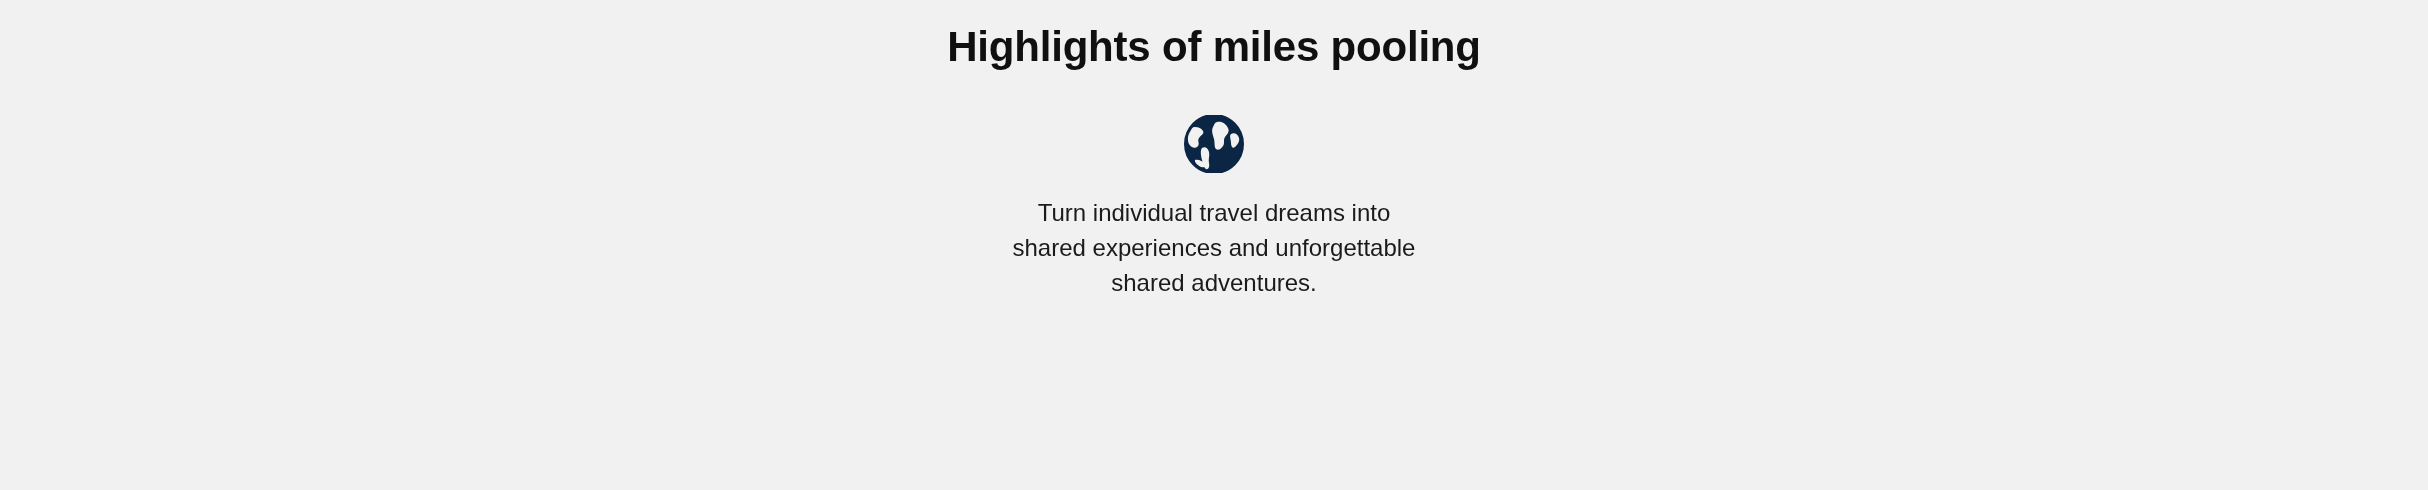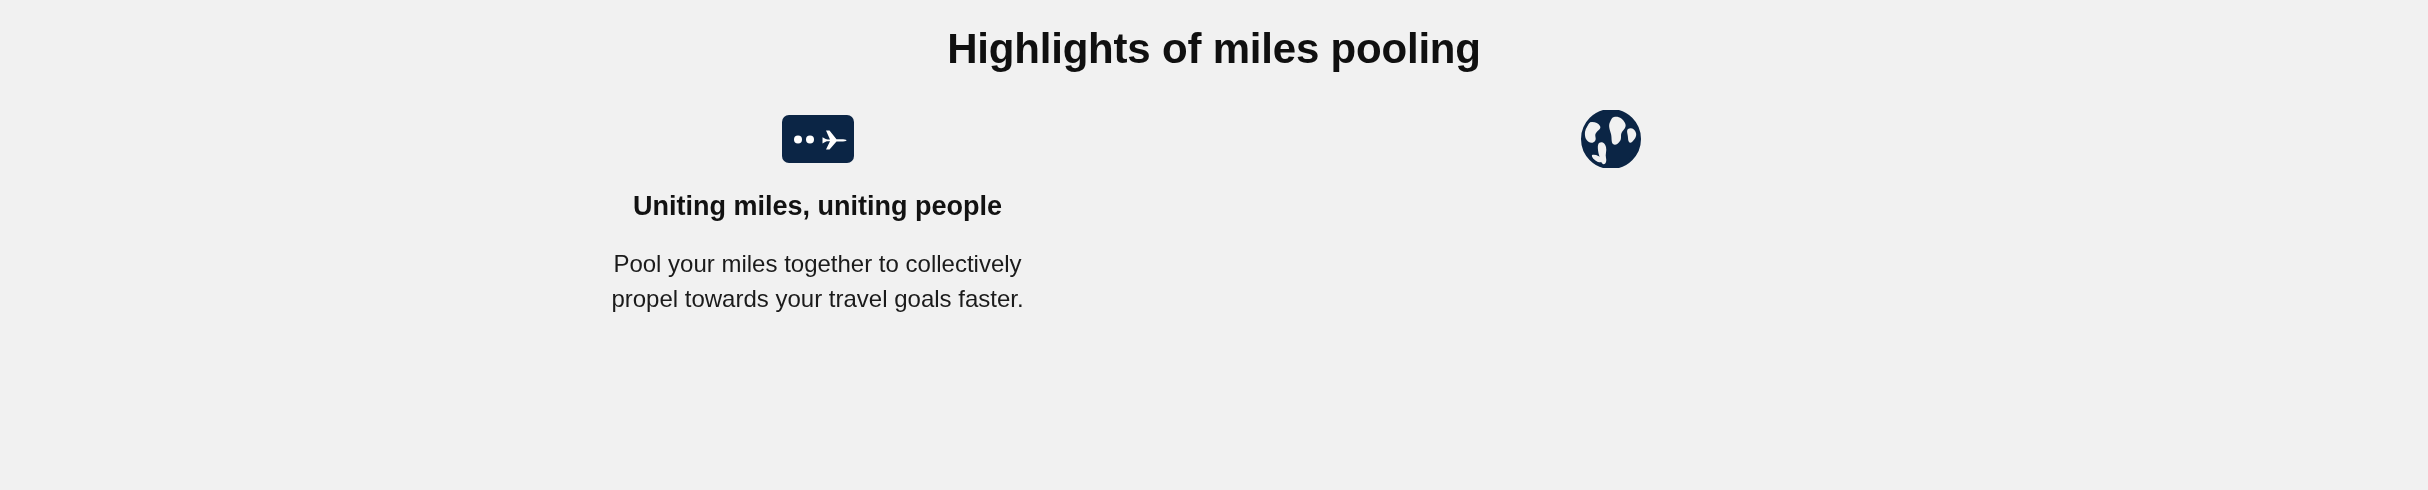--- a/index.html
+++ b/index.html
@@ -19,22 +19,22 @@
     width: 2428px;
     height: 490px;
     box-sizing: border-box;
     background: #f1f1f1;
     display: flex;
     flex-direction: column;
     align-items: center;
   }
 
   .section-title {
-    margin: 0;
-    padding-top: 24px;
+    margin: 7px;
+    padding-top: 15px;
     font-size: 42px;
     font-weight: bold;
     line-height: 1.2;
     color: #101010;
     letter-spacing: -0.2px;
     text-align: center;
   }
 
   .cards {
     width: 2428px;
@@ -81,43 +81,31 @@
 </style>
 </head>
 <body>
 
 <div class="section">
 
   <h2 class="section-title">Highlights of miles pooling</h2>
 
   <div class="cards">
 
-    <div class="card">
-      <div class="card-icon">
-        <svg width="72" height="48" viewBox="0 0 72 48" aria-hidden="true">
-          <rect x="0" y="0" width="72" height="48" rx="7" ry="7" fill="#0b2545"></rect>
-          <circle cx="16" cy="24.5" r="4" fill="#ffffff"></circle>
-          <circle cx="28" cy="24.5" r="4" fill="#ffffff"></circle>
-          <path d="M41 24.5 L48 24.5 L44 15.5 L47.5 15.5 L54.5 24.2 L61 24.2 C63.6 24.2 64.6 25 64.6 25.3 C64.6 25.6 63.6 26.4 61 26.4 L54.5 26.4 L47.5 34.5 L44 34.5 L48 26.2 L41 26.2 Z" fill="#ffffff"></path>
-          <path d="M40.5 22.2 L46 25.3 L40.5 28.4 Z" fill="#ffffff"></path>
-        </svg>
-      </div>
-      <h3 class="card-title">Uniting miles, uniting people</h3>
-      <p class="card-text">Pool your miles together to collectively propel towards your travel goals faster.</p>
-    </div>
 
 
     <div class="card">
       <div class="card-icon">
         <svg width="74" height="58" viewBox="0 0 74 58" aria-hidden="true">
           <circle cx="37" cy="29" r="28.5" fill="#0b2545"></circle>
           <path d="M13 13 C18 11 24 12 26 16 C27.5 19 24 20 22 23 C20 26 23 28 21 31 C19 34 14 33 12 29 C10.5 26 10 18 13 13 Z" fill="#f1f1f1"></path>
           <path d="M25 33 C28 31 31 33 32 37 C33 41 31 44 32 48 C33 52 31 55 29 54 C27 53 26 49 25 45 C24 41 23 35 25 33 Z" fill="#f1f1f1"></path>
           <path d="M40 7 C45 6 49 9 51 13 C53 17 50 19 48 22 C46 25 48 28 46 31 C44 34 41 36 39 34 C37 32 38 28 37 24 C36 20 34 16 36 12 C37.5 9 38 7.5 40 7 Z" fill="#f1f1f1"></path>
           <path d="M54 19 C57 17 61 19 62 23 C63 27 60 30 58 32 C56 34 54 32 54 28 C54 24 52 21 54 19 Z" fill="#f1f1f1"></path>
           <path d="M18 45 C21 44 26 46 28 49 C29.5 51.5 27 53 24 52 C21 51 17 47 18 45 Z" fill="#f1f1f1"></path>
           <circle cx="37" cy="29" r="28.5" fill="none" stroke="#0b2545" stroke-width="3"></circle>
         </svg>
       </div>
+      <p class="card-text">Turn individual travel dreams into shared experiences and unforgettable shared adventures.</p>
     </div>
 
   </div>
 </div>
 
 </body></html>

